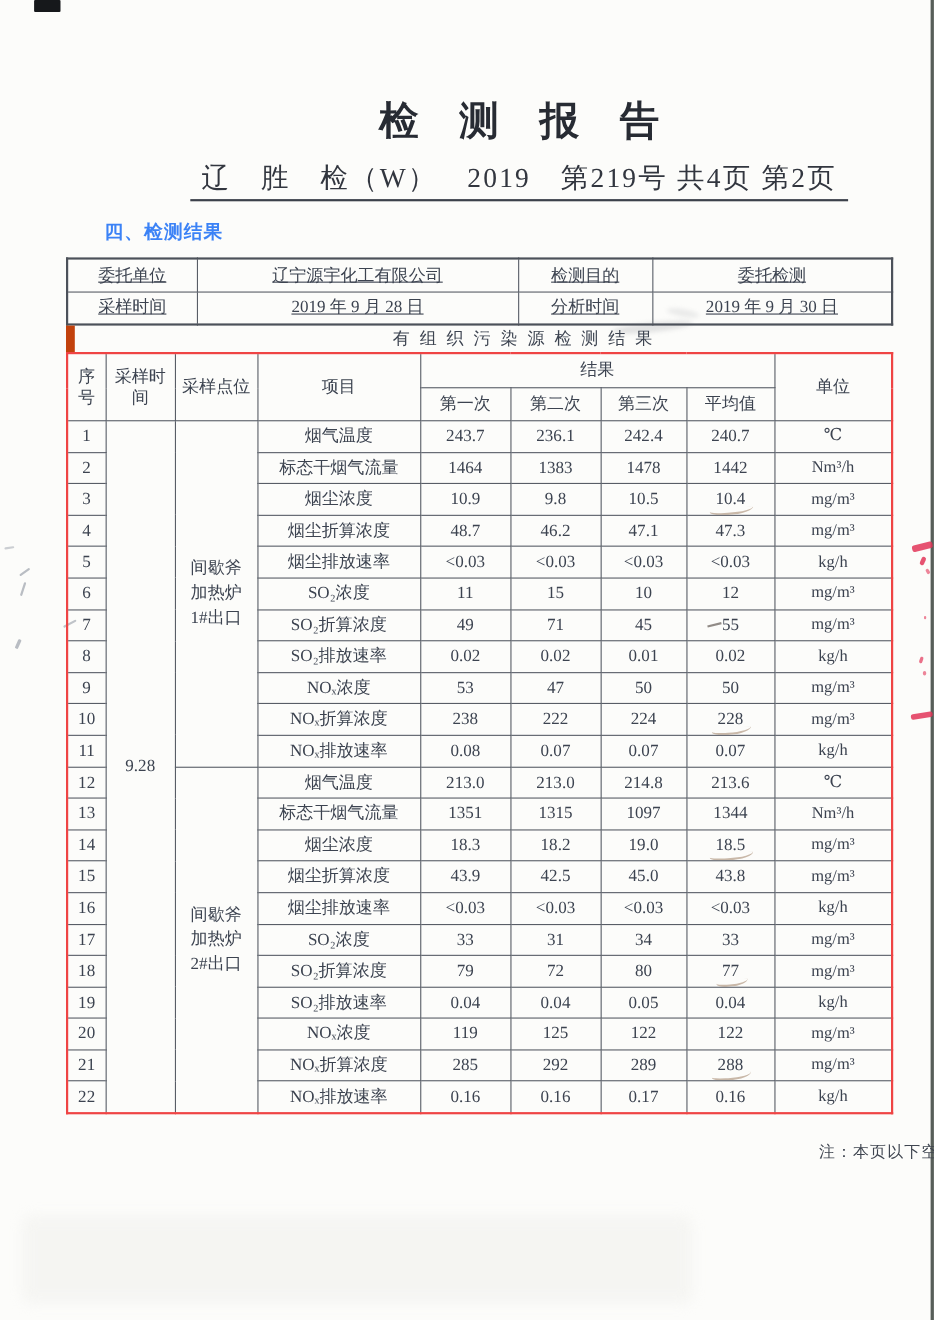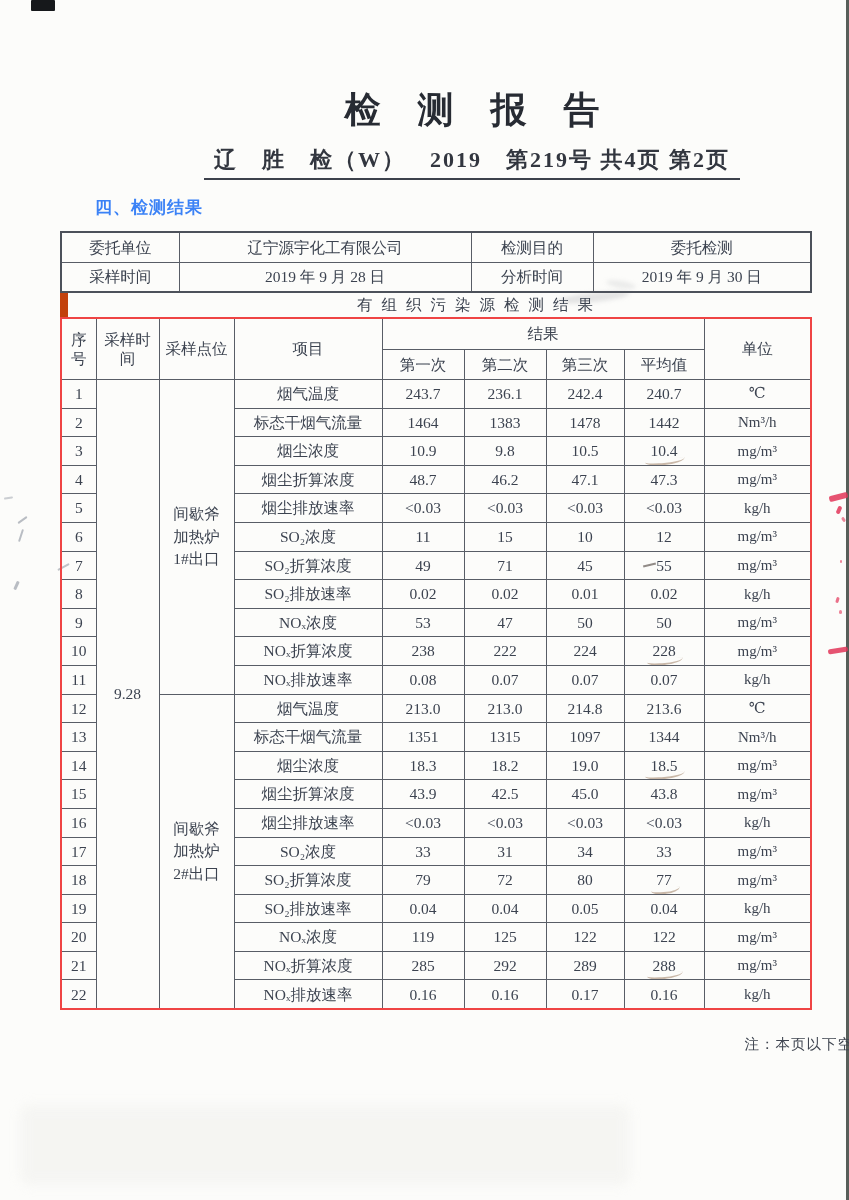--- a/index.html
+++ b/index.html
@@ -12,35 +12,35 @@
   .content{position:absolute;left:60px;top:0;width:824px;}
 
   
   .report-title{
     margin:86px 0 0 0;text-align:center;
     font-size:36px;font-weight:700;color:#272b33;
     letter-spacing:14px;text-indent:14px;
   }
   .doc-line-wrap{text-align:center;margin-top:10px;}
   .doc-line{
-    display:inline-block;font-size:22px;font-weight:700;color:#32363f;
+    display:inline-block;font-size:25px;font-weight:400;color:#32363f;
     letter-spacing:2px;border-bottom:2.5px solid #3c414b;padding:0 10px 3px 10px;
   }
   .section-heading{
     margin:16px 0 0 35px;
     font-family:"Liberation Sans","DejaVu Sans",sans-serif;
     font-size:17px;font-weight:700;color:#3b82f6;letter-spacing:1px;
   }
 
   
   table{border-collapse:collapse;table-layout:fixed;width:750px;}
   td,th{border:1px solid #585d66;font-weight:400;color:#3c4350;
         text-align:center;vertical-align:middle;padding:0 2px;
         font-size:15.5px;line-height:1.25;overflow:hidden;}
-  .info-table{margin-top:12px;border:2px solid #4c515a;}
+  .info-table{margin-top:12px;border:2px solid #4c515a;text-decoration:underline;}
   .info-table td{height:28.5px;}
   .band-row{
     border-left:8px solid #c2410c;border-right:2px solid #4c515a;
     height:24px;display:flex;align-items:center;justify-content:center;
     font-size:15.5px;color:#3c4350;letter-spacing:9px;text-indent:9px;
   }
   .main-table{border:2px solid #ef4444;}
   .main-table thead th{font-size:15.5px;}
   .main-table thead tr:first-child th{height:30px;}
   .main-table thead tr:last-child th{height:29px;}

